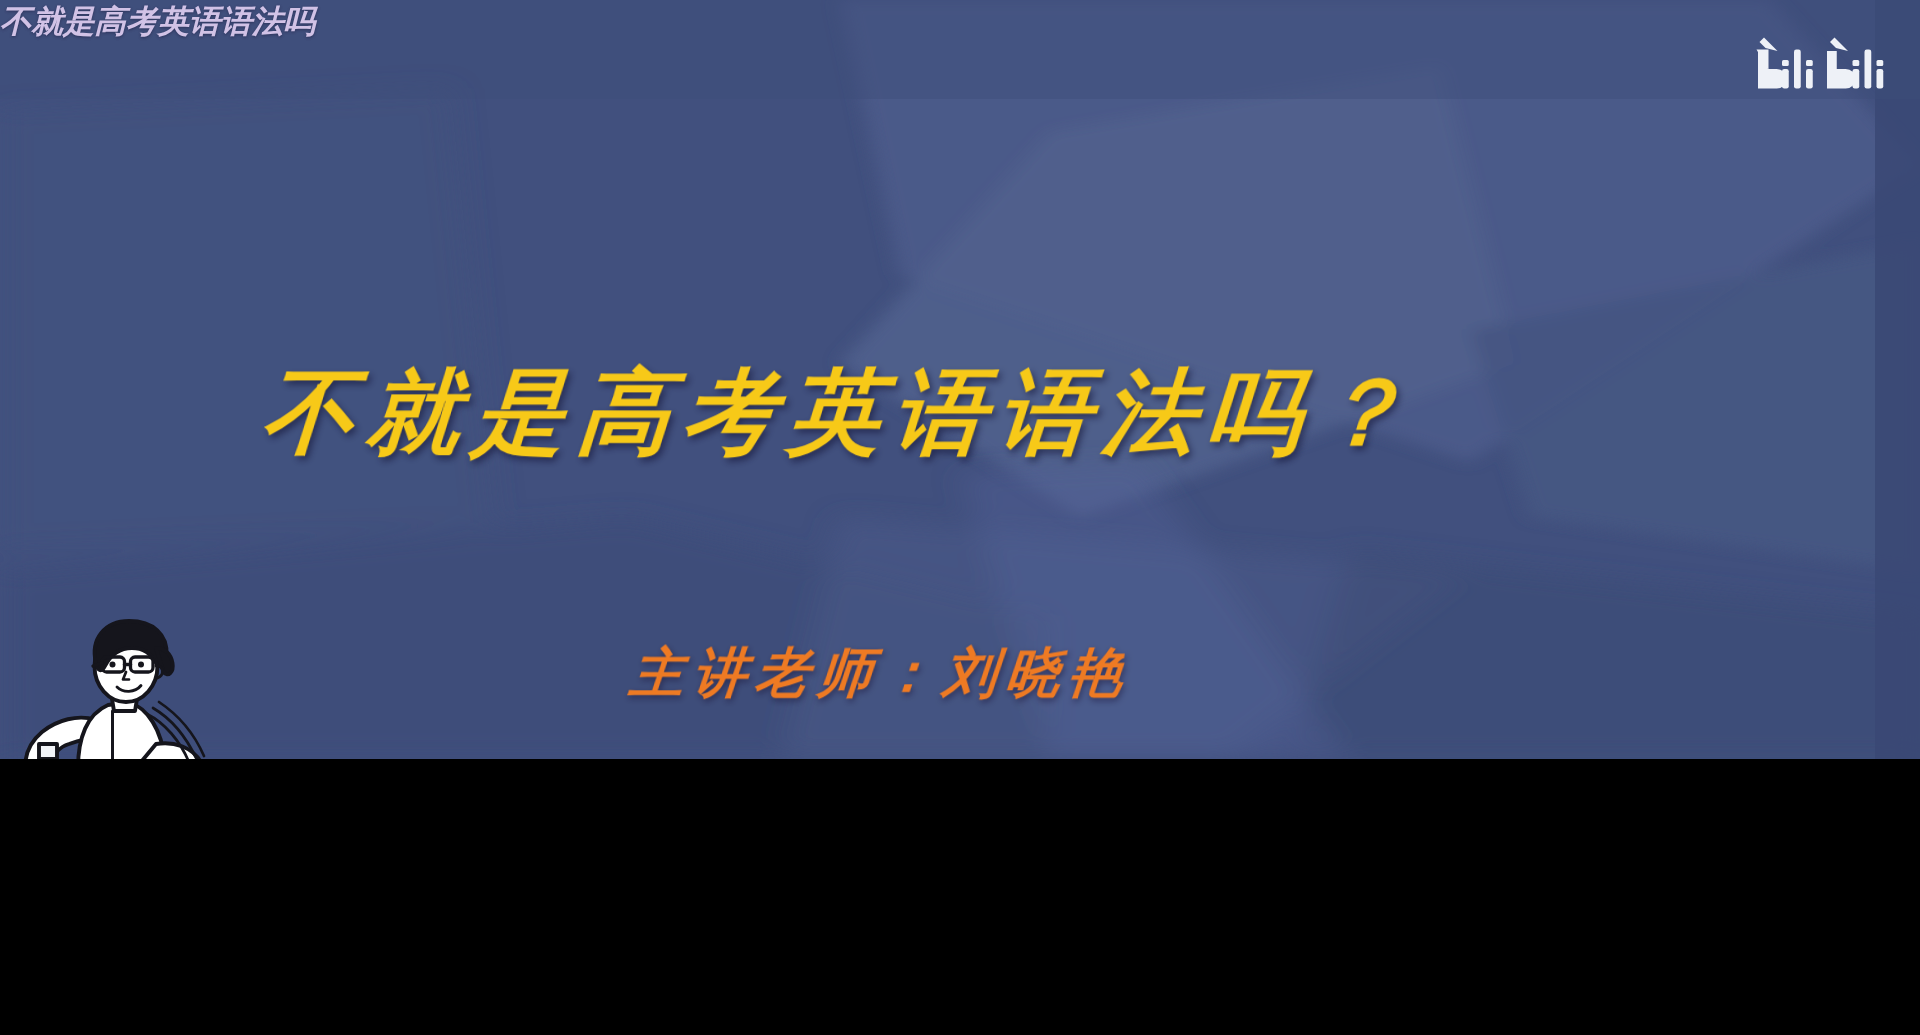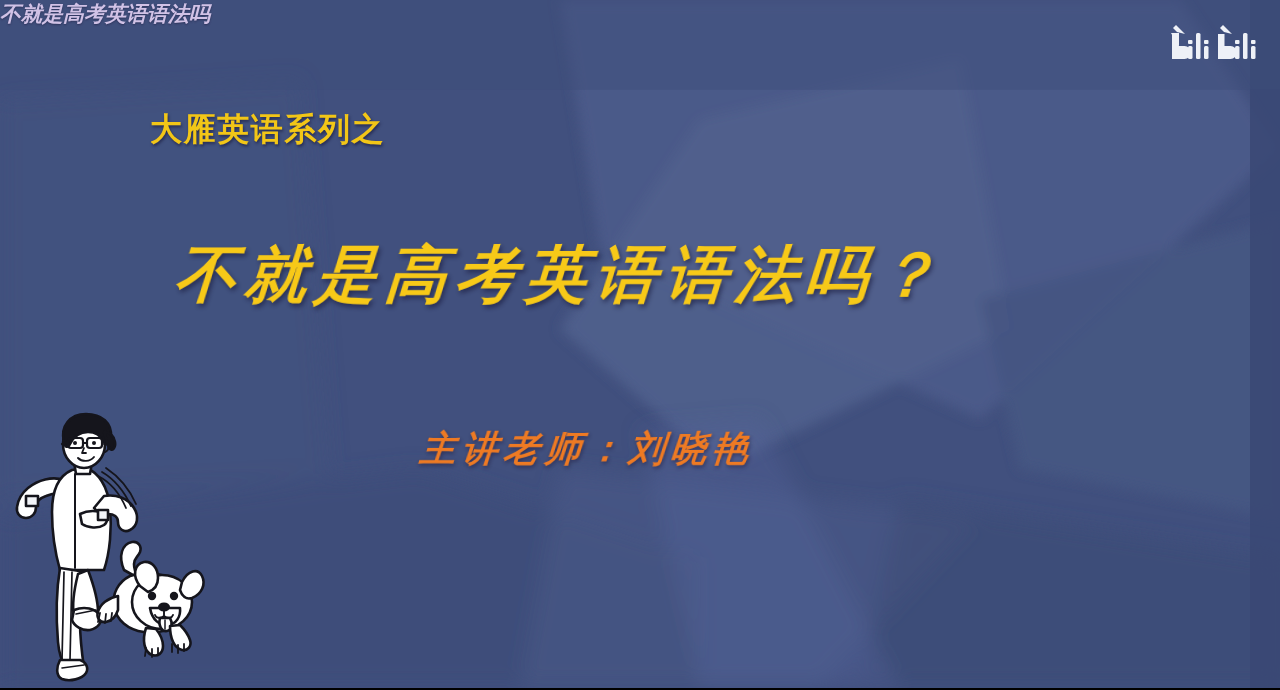--- a/index.html
+++ b/index.html
@@ -8,21 +8,21 @@
     padding: 0;
     background: #000;
   }
   body {
     font-family: "Liberation Sans", "DejaVu Sans", sans-serif;
   }
 
   #stage {
     position: relative;
     width: 1280px;
-    height: 688px;
+    height: 506px;
     overflow: hidden;
     background: #7f1d1d;
   }
 
   
   #bg-layer {
     position: absolute;
     inset: 0;
     width: 100%;
     height: 100%;
@@ -204,21 +204,20 @@
         <rect x="134" y="44" width="9" height="26" rx="3"></rect>
 
         <rect x="150" y="18" width="9" height="52" rx="3"></rect>
 
         <rect x="166" y="32" width="9" height="8" rx="2"></rect>
         <rect x="166" y="44" width="9" height="26" rx="3"></rect>
       </g>
     </svg>
   </div>
 
-  <div id="series-label">大雁英语系列之</div>
 
   <div id="main-title">不就是高考英语语法吗？</div>
 
   <div id="presenter-line">主讲老师：刘晓艳</div>
 
   <div id="mascot">
     <svg viewBox="0 0 200 272" aria-hidden="true">
       <g id="jogging-person" fill="#ffffff" stroke="#15151c" stroke-width="2.6" stroke-linejoin="round" stroke-linecap="round">
 
         <path d="M52 70 C40 66 26 70 16 78 C10 83 6 90 5 97

